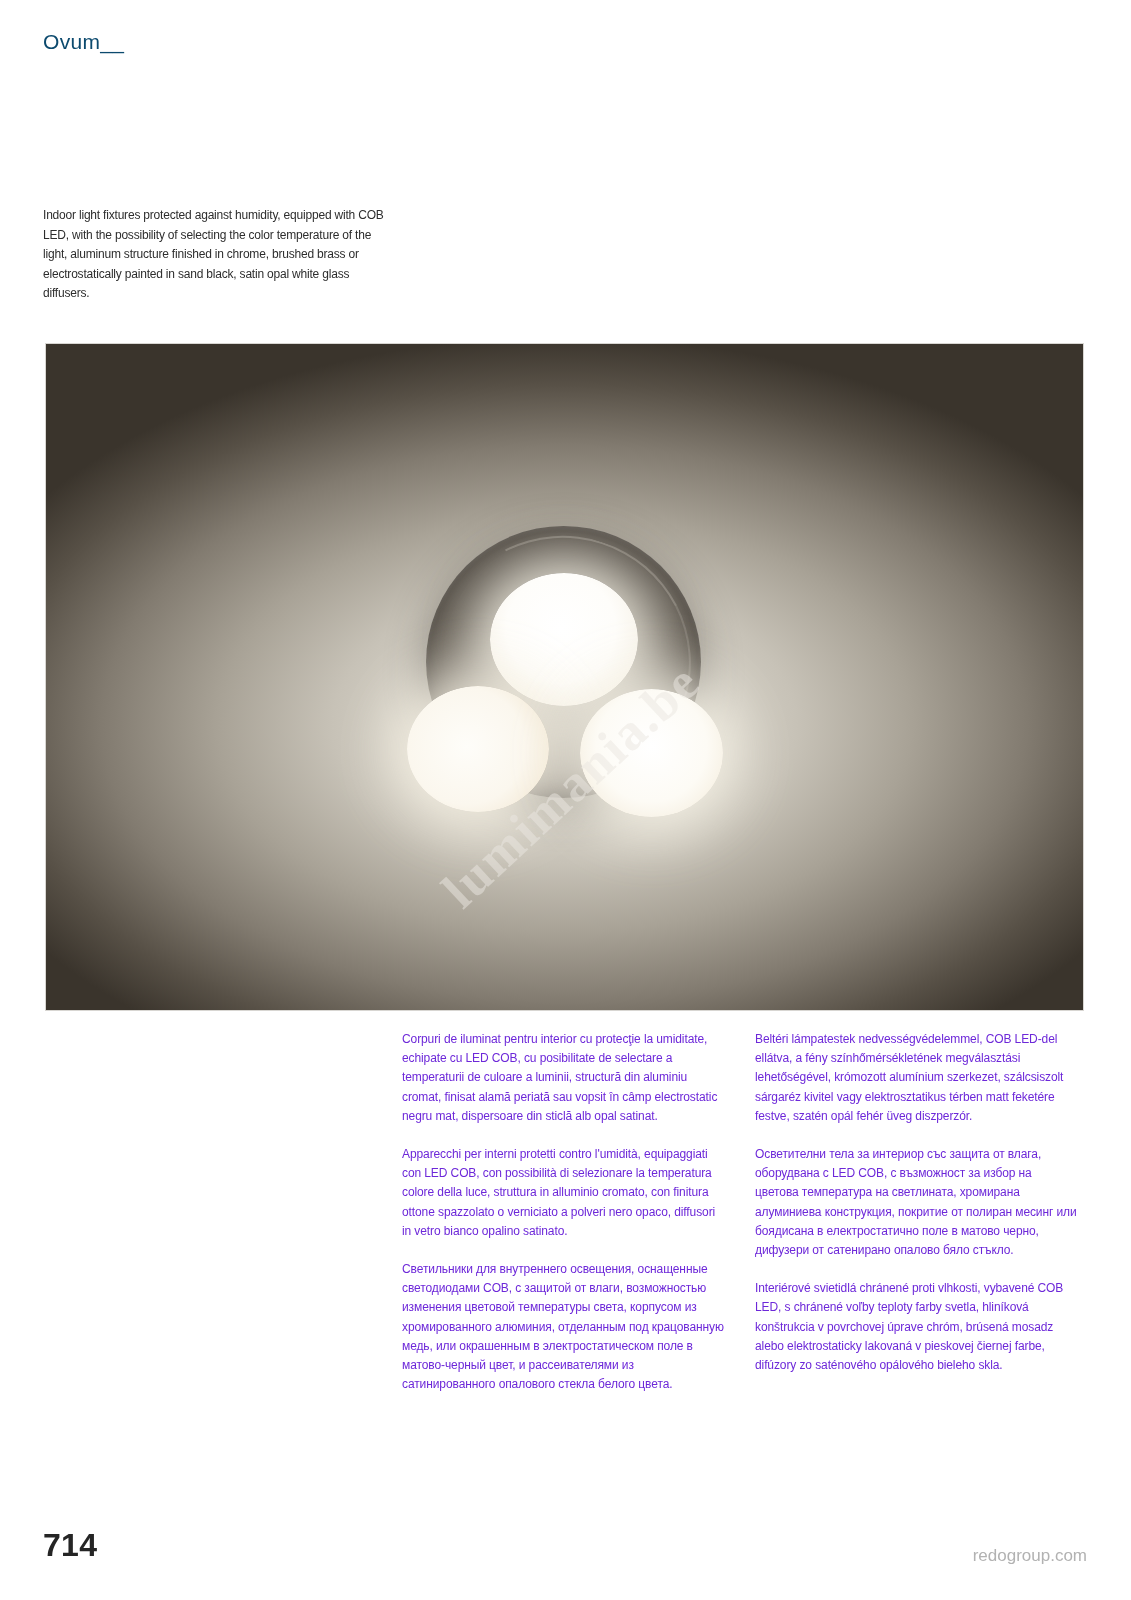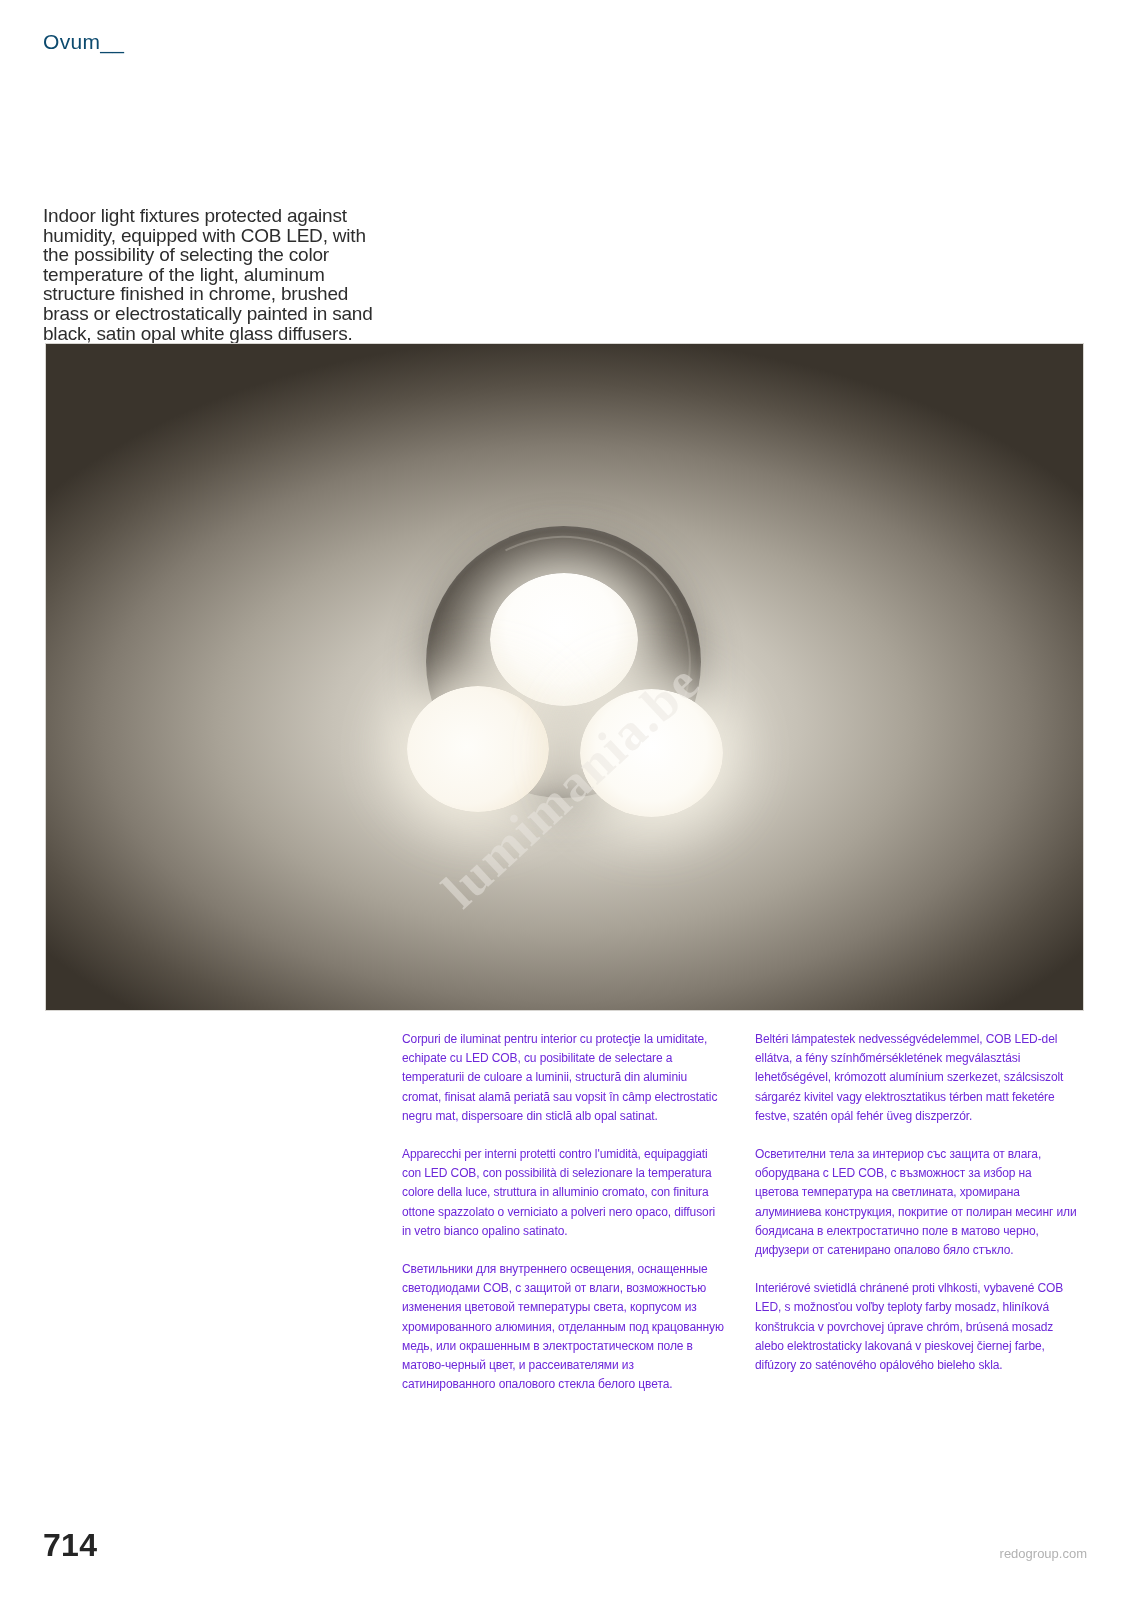--- a/index.html
+++ b/index.html
@@ -11,21 +11,21 @@
   .brand {
     position:absolute; left:43px; top:30px;
     font-size:21px; font-weight:500; color:#0c4a6e; letter-spacing:0.3px;
   }
   .title {
     position:absolute; left:41px; top:82px;
     font-size:72px; font-weight:300; color:#1a1a1a; letter-spacing:0.5px;
   }
   .intro {
     position:absolute; left:43px; top:206px; width:348px;
-    font-size:19px; line-height:19.6px; color:#2d2d2d; letter-spacing:-0.2px;
+    font-size:12px; line-height:19.6px; color:#2d2d2d; letter-spacing:-0.2px;
   }
   
   .photo {
     position:absolute; left:45px; top:343px; width:1039px; height:668px;
     border:1px solid #d8d6d2; overflow:hidden;
     background: radial-gradient(ellipse 62% 58% at 50% 57%,
       #eae7e0 0%, #dbd7cd 18%, #c7c2b7 36%, #a8a296 54%,
       #827b70 72%, #575046 88%, #3a342c 100%);
   }
   .canopy {
@@ -76,21 +76,21 @@
   .col p { margin:0 0 19px 0; }
   .col-left  { left:402px; }
   .col-right { left:755px; }
   
   .page-number {
     position:absolute; left:43px; top:1527px;
     font-size:32px; font-weight:bold; color:#252525; letter-spacing:0.3px;
   }
   .website {
     position:absolute; right:44px; top:1546px;
-    font-size:13px; color:#b2b2b2;
+    font-size:17px; color:#b2b2b2;
   }
 </style>
 </head>
 <body>
 
 <div class="page">
 
   <div class="brand">Ovum__</div>
 
 
@@ -106,20 +106,20 @@
 
   <div class="col col-left">
     <p>Corpuri de iluminat pentru interior cu protecţie la umiditate, echipate cu LED COB, cu posibilitate de selectare a temperaturii de culoare a luminii, structură din aluminiu cromat, finisat alamă periată sau vopsit în câmp electrostatic negru mat, dispersoare din sticlă alb opal satinat.</p>
     <p>Apparecchi per interni protetti contro l'umidità, equipaggiati con LED COB, con possibilità di selezionare la temperatura colore della luce, struttura in alluminio cromato, con finitura ottone spazzolato o verniciato a polveri nero opaco, diffusori in vetro bianco opalino satinato.</p>
     <p>Светильники для внутреннего освещения, оснащенные светодиодами COB, с защитой от влаги, возможностью изменения цветовой температуры света, корпусом из хромированного алюминия, отделанным под крацованную медь, или окрашенным в электростатическом поле в матово-черный цвет, и рассеивателями из сатинированного опалового стекла белого цвета.</p>
   </div>
 
   <div class="col col-right">
     <p>Beltéri lámpatestek nedvességvédelemmel, COB LED-del ellátva, a fény színhőmérsékletének megválasztási lehetőségével, krómozott alumínium szerkezet, szálcsiszolt sárgaréz kivitel vagy elektrosztatikus térben matt feketére festve, szatén opál fehér üveg diszperzór.</p>
     <p>Осветителни тела за интериор със защита от влага, оборудвана с LED COB, с възможност за избор на цветова температура на светлината, хромирана алуминиева конструкция, покритие от полиран месинг или боядисана в електростатично поле в матово черно, дифузери от сатенирано опалово бяло стъкло.</p>
-    <p>Interiérové svietidlá chránené proti vlhkosti, vybavené COB LED, s možnosťou voľby teploty farby mosadz, hliníková konštrukcia v povrchovej úprave chróm, brúsená mosadz alebo elektrostaticky lakovaná v pieskovej čiernej farbe, difúzory zo saténového opálového bieleho skla.</p>
+    <p>Interiérové svietidlá chránené proti vlhkosti, vybavené COB LED, s chránené voľby teploty farby svetla, hliníková konštrukcia v povrchovej úprave chróm, brúsená mosadz alebo elektrostaticky lakovaná v pieskovej čiernej farbe, difúzory zo saténového opálového bieleho skla.</p>
   </div>
 
   <div class="page-number">714</div>
 
   <div class="website">redogroup.com</div>
 
 </div>
 
 </body></html>

